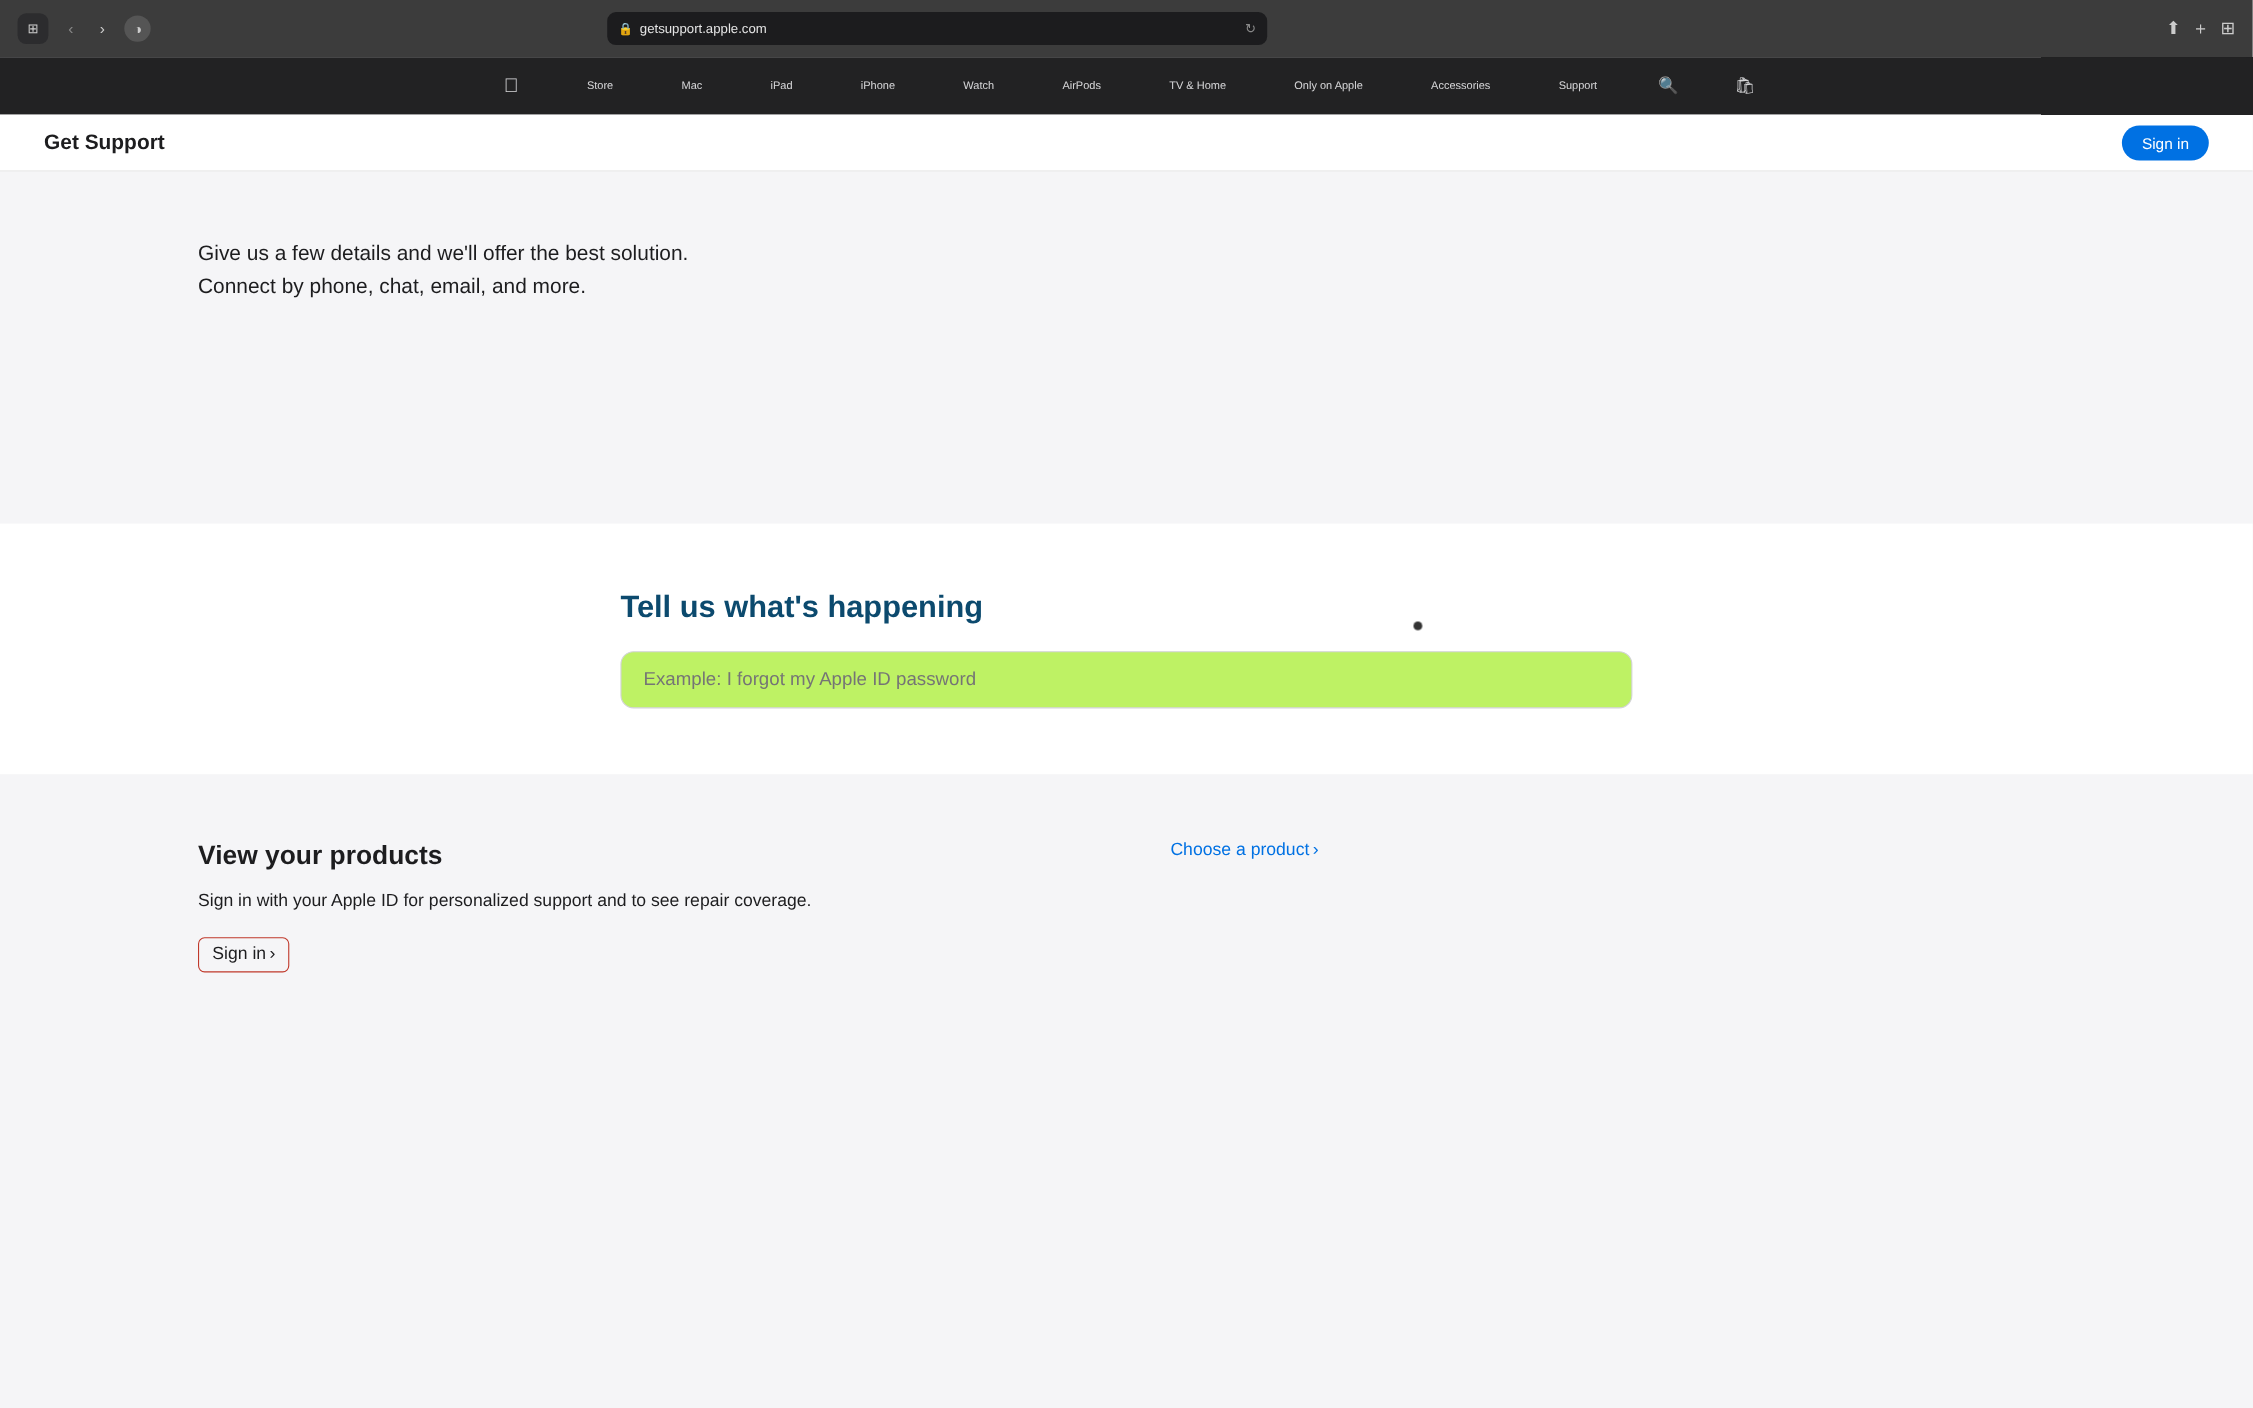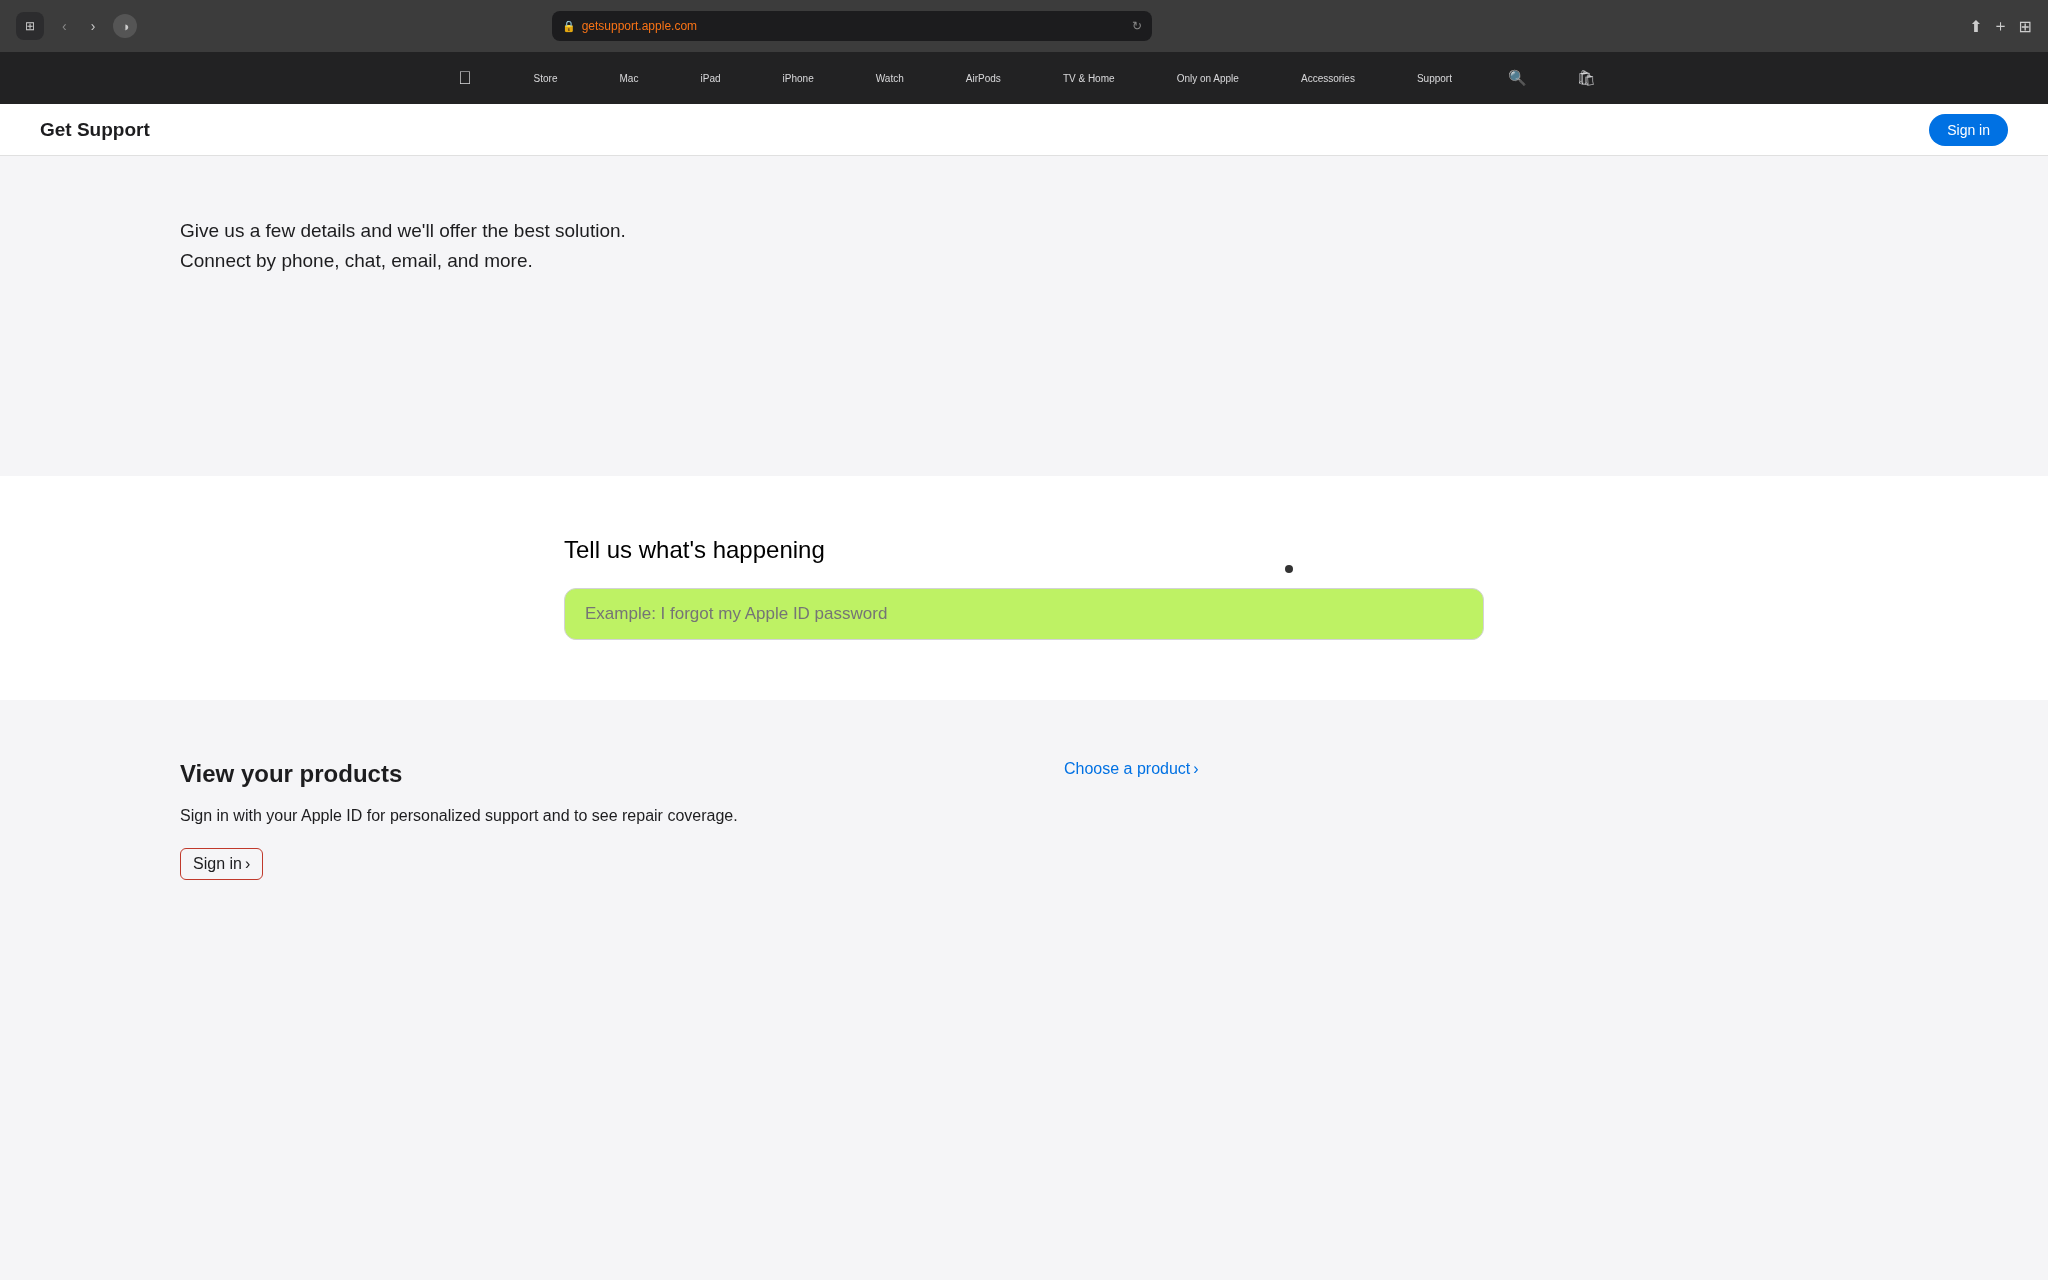--- a/index.html
+++ b/index.html
@@ -41,21 +41,21 @@
       border-radius: 8px;
       height: 30px;
       display: flex;
       align-items: center;
       padding: 0 10px;
       gap: 6px;
       max-width: 600px;
       margin: 0 auto;
     }
     .address-bar .lock-icon { color: #888; font-size: 11px; }
-    .address-bar .url-text { color: #f97316; font-size: 12px; }
+    .address-bar .url-text { color: #e5e5e5; font-size: 12px; }
     .address-bar .reload-icon { color: #888; font-size: 12px; margin-left: auto; }
     .browser-actions { display: flex; gap: 10px; margin-left: auto; align-items: center; }
     .browser-action-btn { color: #ccc; font-size: 16px; }
 
     
     .apple-nav {
       background: rgba(22, 22, 23, 0.95);
       backdrop-filter: blur(20px);
       height: 52px;
       display: flex;
@@ -140,23 +140,23 @@
 
     
     .tell-us-section {
       background: #fff;
       padding: 60px 40px;
       display: flex;
       flex-direction: column;
       align-items: center;
     }
     .tell-us-title {
-      font-size: 24px;
-      font-weight: 400;
-      color: #000000;
+      font-size: 28px;
+      font-weight: 700;
+      color: #0c4a6e;
       margin-bottom: 24px;
       align-self: flex-start;
       margin-left: calc(50% - 460px);
     }
     .search-input-container {
       width: 100%;
       max-width: 920px;
       position: relative;
     }
     .support-search-input {

